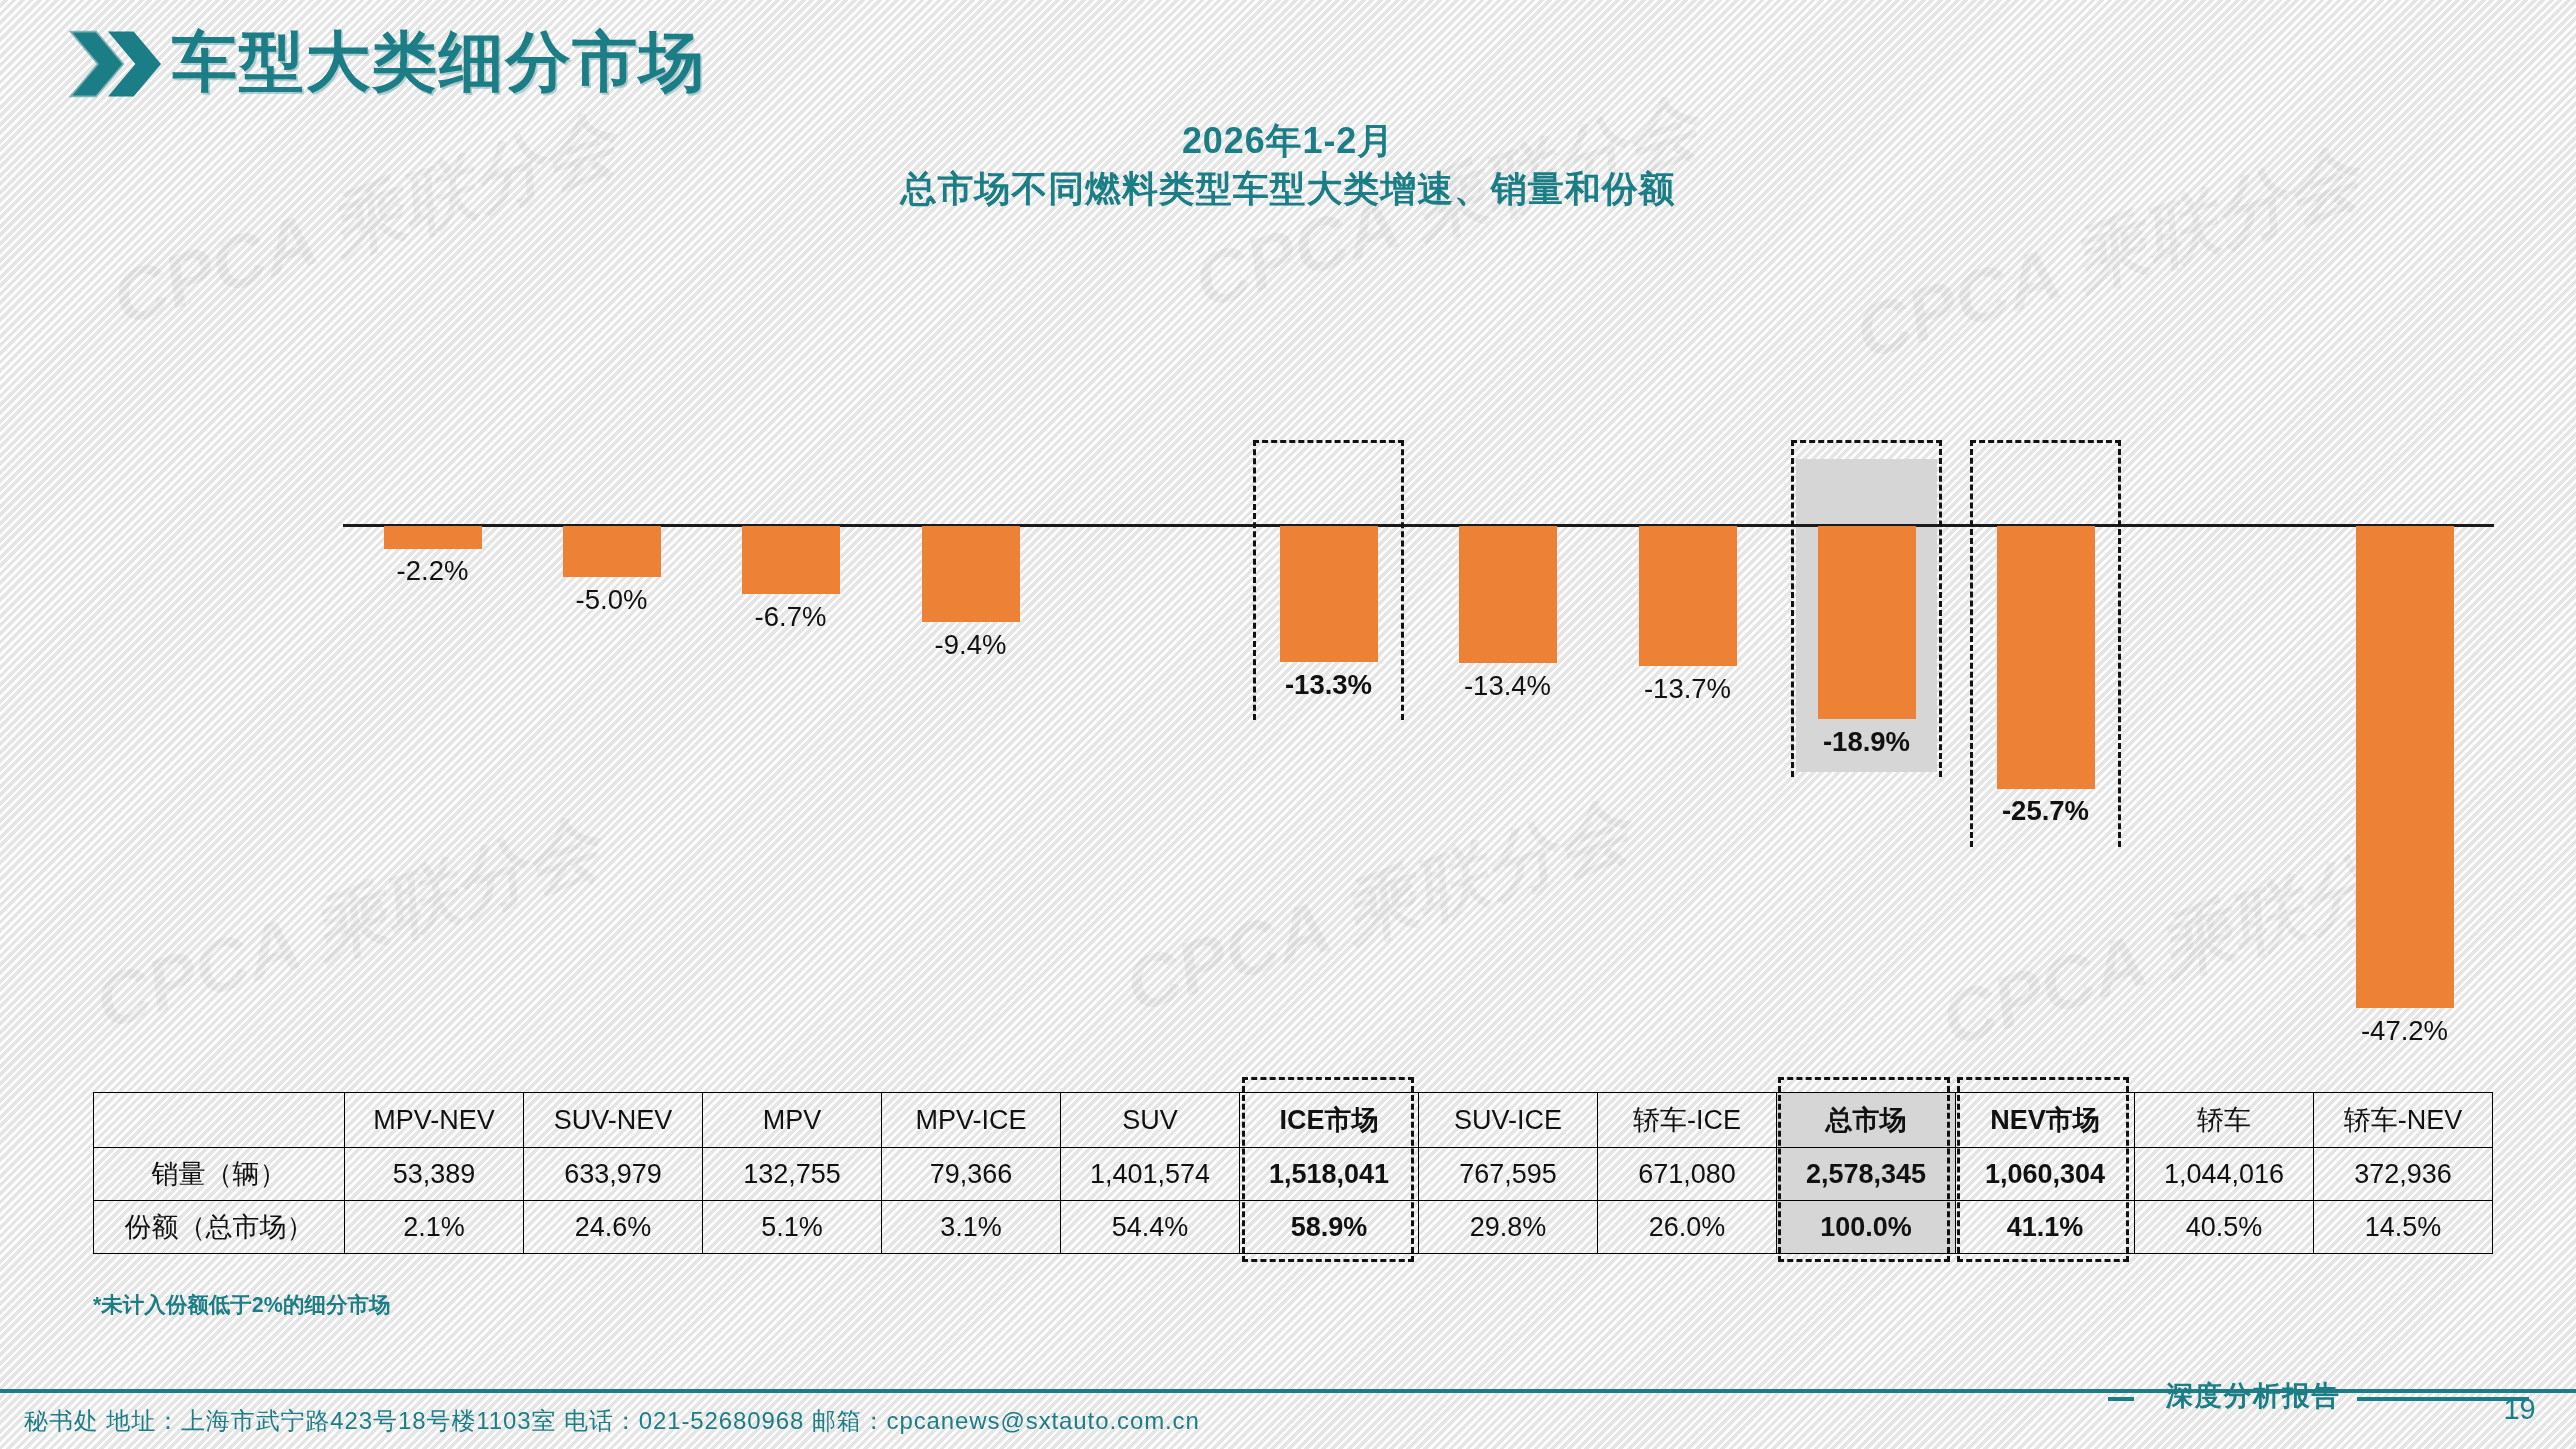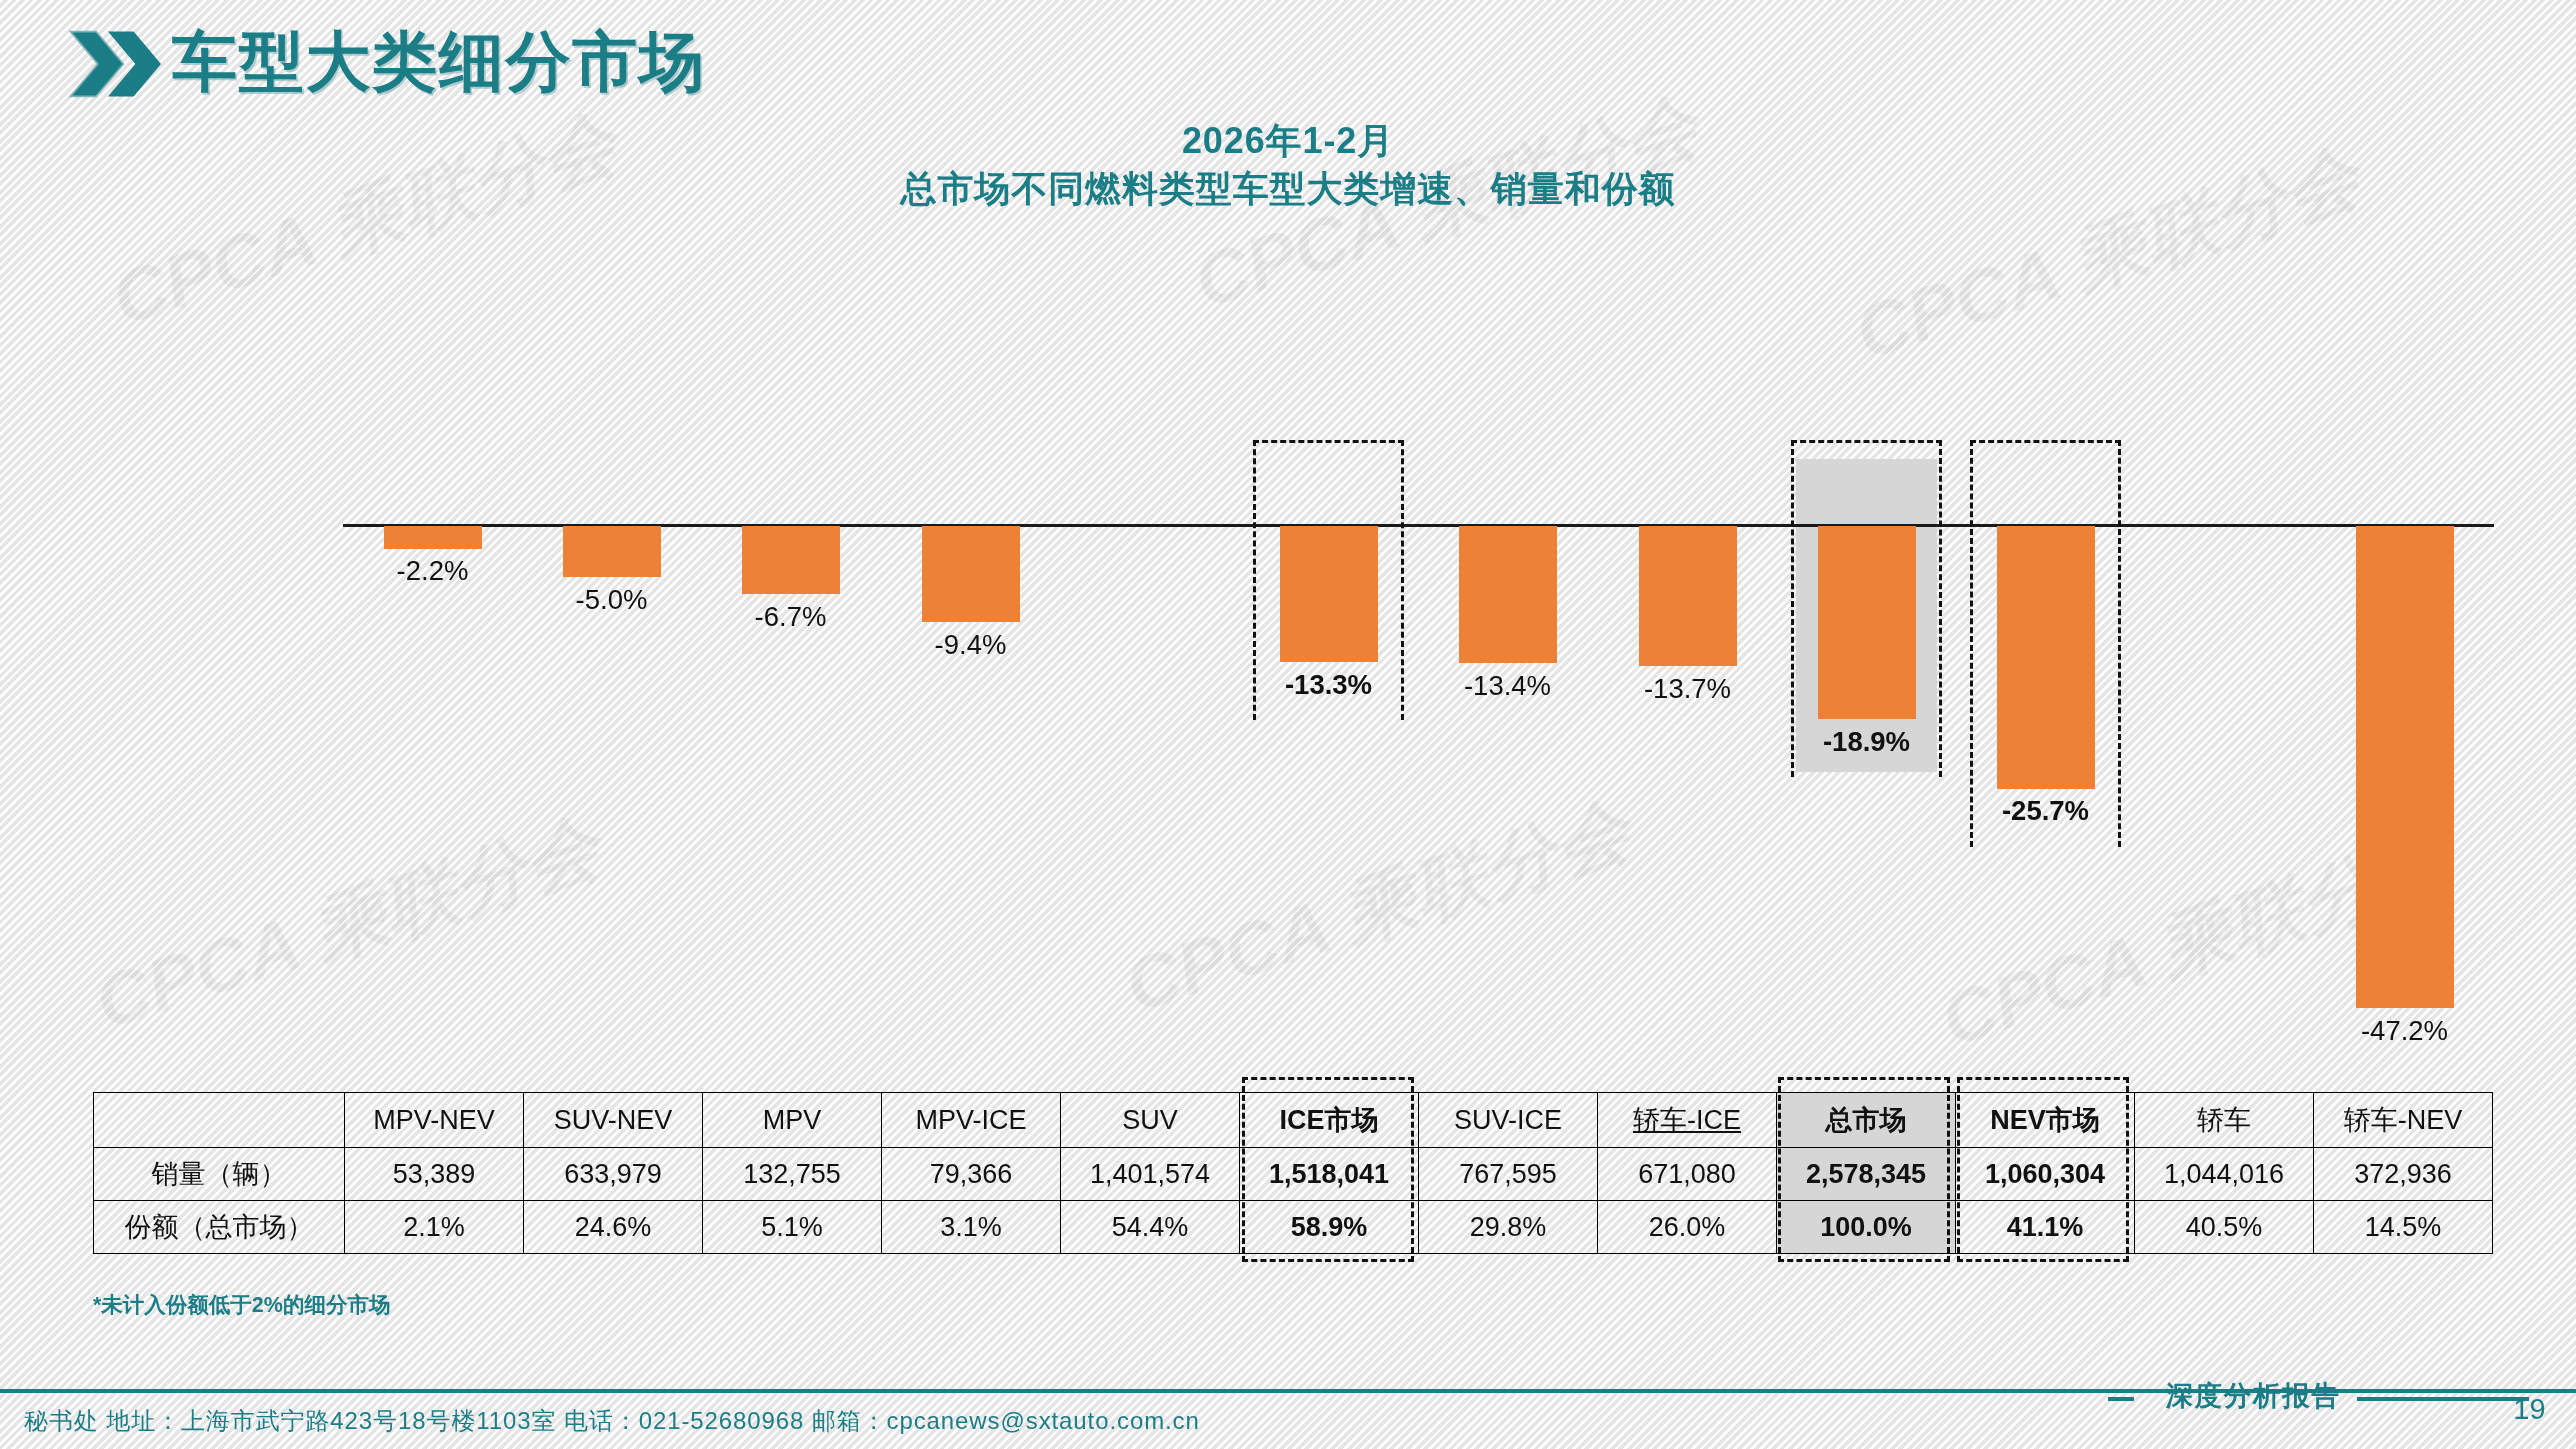--- a/index.html
+++ b/index.html
@@ -237,21 +237,21 @@
     left: 249px; top: 33px;
     width: 172px; height: 4.3px;
     background: #1b7d86;
   }
   #page-number {
     position: absolute;
     right: 20.6px; top: 1393px;
     font-size: 29px;
     color: #1b7d86;
     width: 52px;
-    text-align: center;
+    text-align: left;
   }
 
   
   .wm {
     position: absolute;
     font-size: 74px;
     font-weight: bold;
     font-style: italic;
     color: rgba(0,0,0,0.045);
     white-space: nowrap;
@@ -346,21 +346,21 @@
         <tr>
           <td style="width: 251px;"></td>
 
         <td class="" style="width: 179px;">MPV-NEV</td>
             <td class="" style="width: 179px;">SUV-NEV</td>
             <td class="" style="width: 179px;">MPV</td>
             <td class="" style="width: 179px;">MPV-ICE</td>
             <td class="" style="width: 179px;">SUV</td>
             <td class="em" style="width: 179px;">ICE市场</td>
             <td class="" style="width: 179px;">SUV-ICE</td>
-            <td class="" style="width: 179px; text-decoration: underline;">轿车-ICE</td>
+            <td class="" style="width: 179px;">轿车-ICE</td>
             <td class="hl" style="width: 179px;">总市场</td>
             <td class="em" style="width: 179px;">NEV市场</td>
             <td class="" style="width: 179px;">轿车</td>
             <td class="" style="width: 179px;">轿车-NEV</td>
           </tr>
       </thead>
       <tbody>
         <tr>
           <td class="rowhead">销量（辆）</td>
         <td class="">53,389</td>

